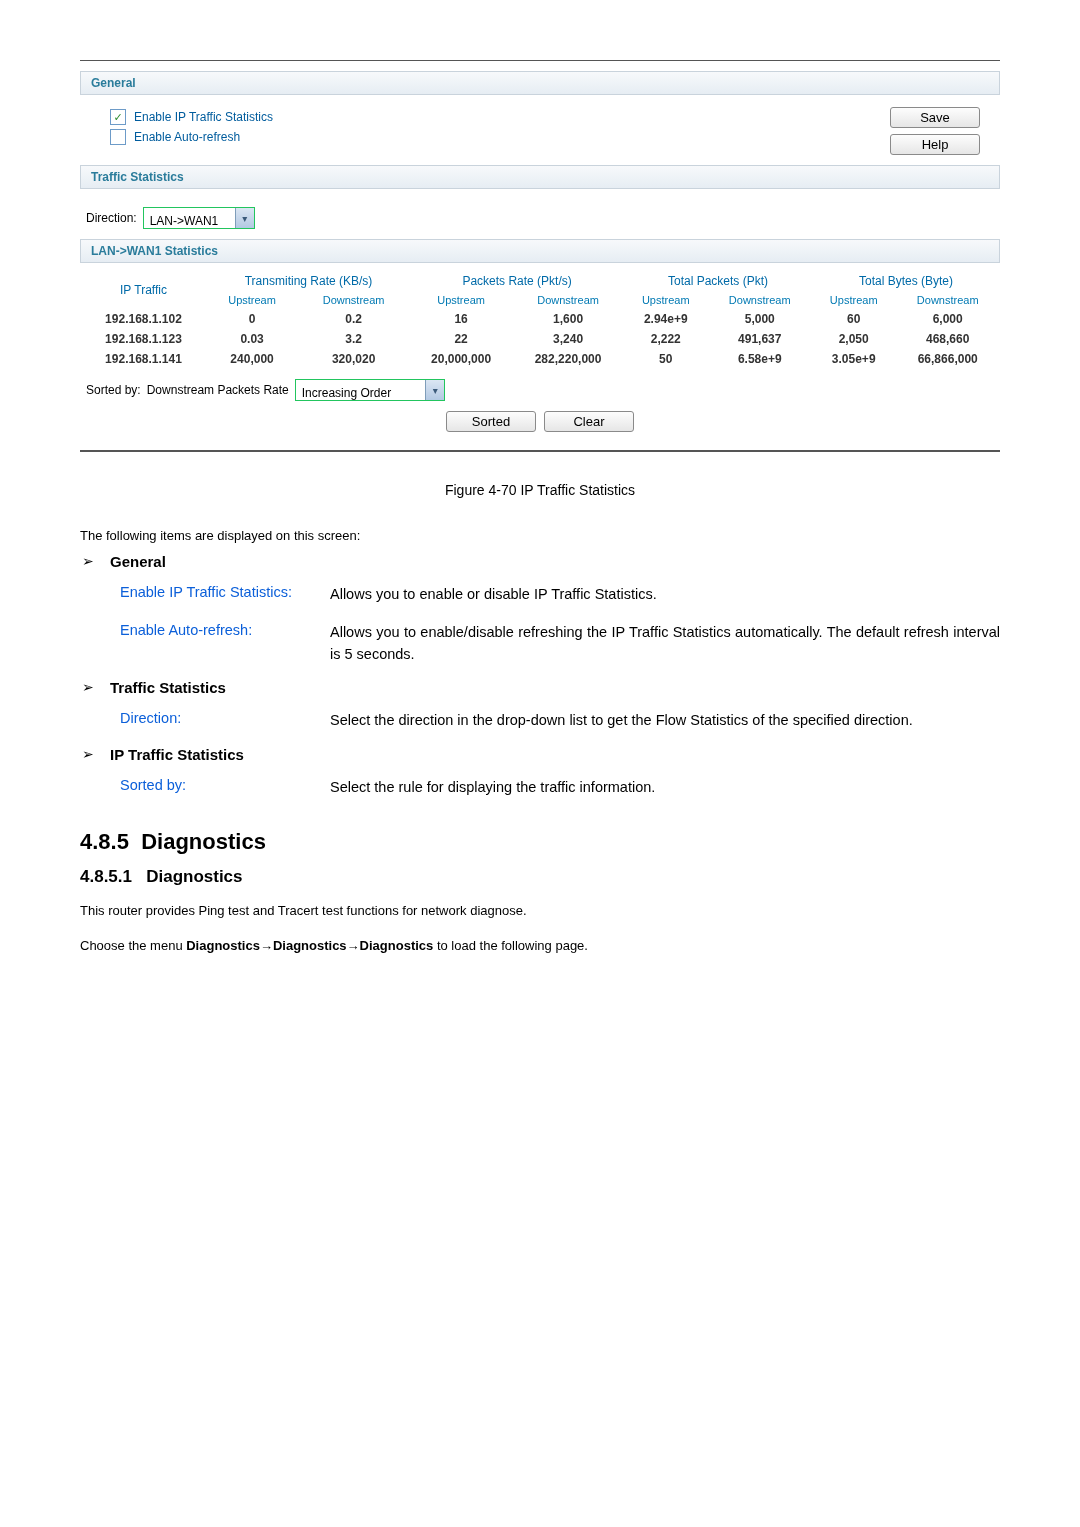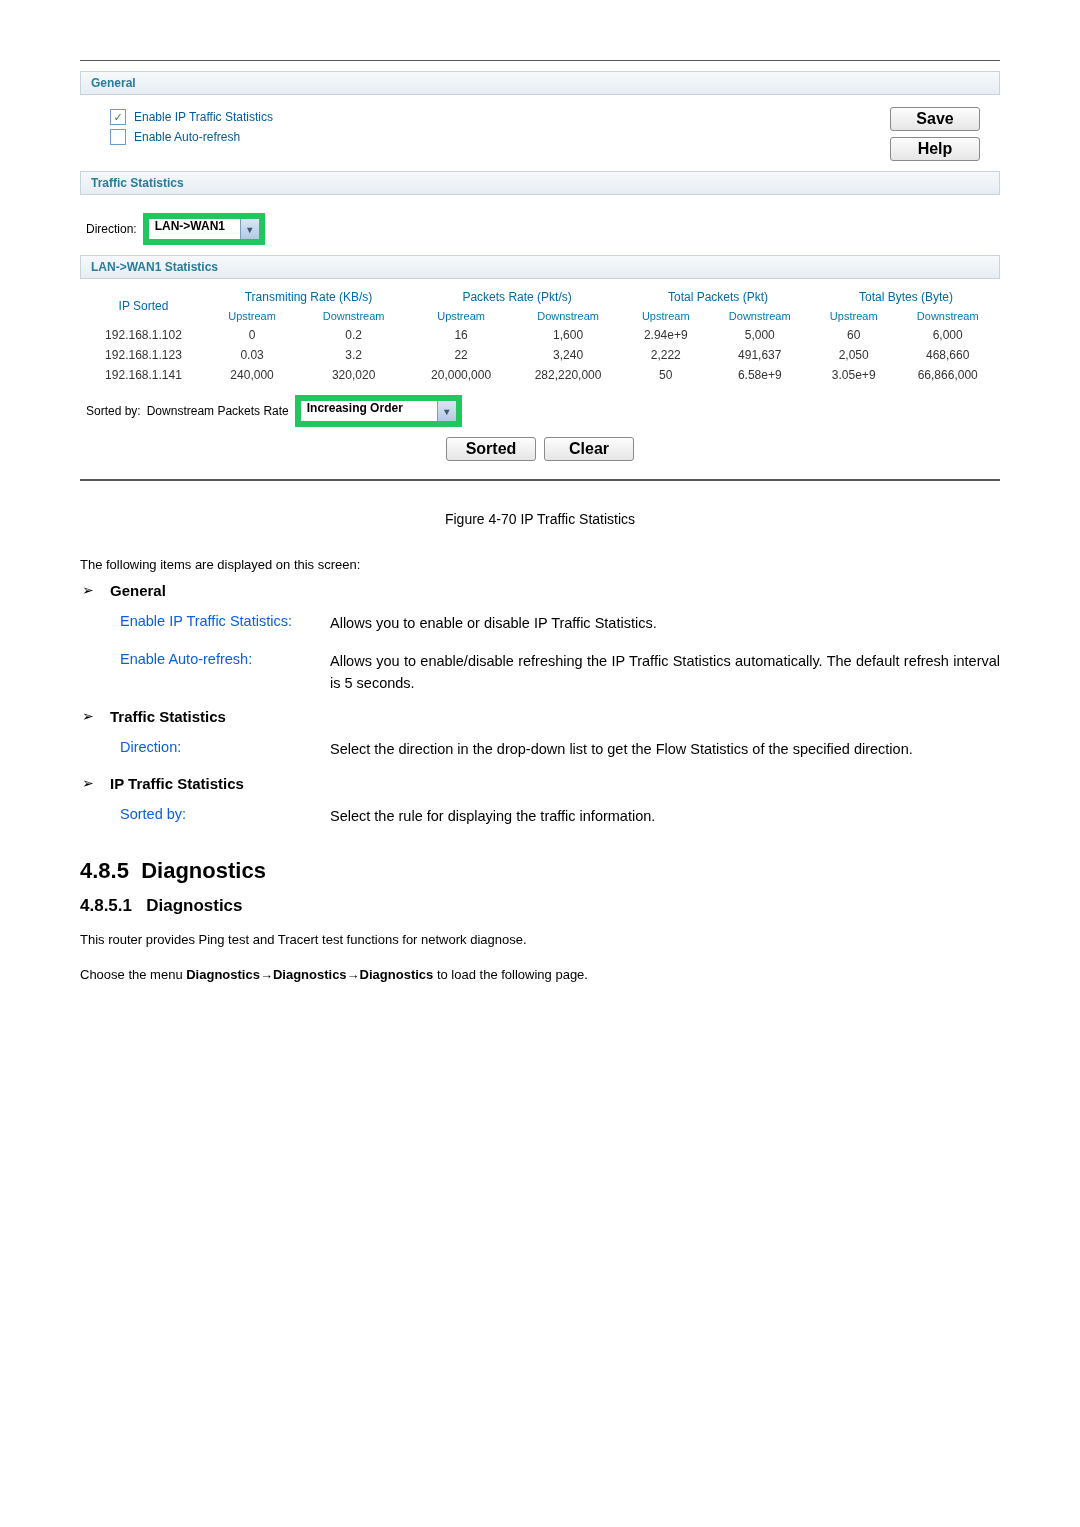--- a/index.html
+++ b/index.html
@@ -53,44 +53,42 @@
     gap: 4px;
     padding-right: 10px;
   }
   .old-btn {
     display: inline-block;
     min-width: 60px;
     padding: 2px 14px;
     background: linear-gradient(#fdfdfd,#e6e6e6);
     border: 1px solid #8a8a8a;
     border-radius: 3px;
-    font-size: 16px;
+    font-size: 13px;
     text-align: center;
     cursor: pointer;
     color: #000;
-    font-weight: bold;
   }
   .old-btn.right {
     width: 60px;
     margin-bottom: 2px;
   }
   .ts-row {
     padding: 10px 0 10px 6px;
     display: flex;
     align-items: center;
     gap: 6px;
   }
   .select {
     display: inline-flex;
-    align-items: flex-start;
-    border: 6px solid #22c55e;
+    align-items: flex-end;
+    border: 1px solid #22c55e;
     background: #fff;
     height: 20px;
     min-width: 110px;
-    font-weight: bold;
   }
   .select .sel-text {
     flex: 1;
     padding: 0 6px;
     font-size: 12px;
   }
   .select .sel-arrow {
     width: 18px;
     height: 100%;
     background: linear-gradient(#dbe6f3,#b3c9e3);
@@ -103,20 +101,21 @@
   }
   
   table.stat {
     width: 100%;
     border-collapse: collapse;
     font-size: 12px;
     text-align: center;
   }
   table.stat th, table.stat td {
     padding: 3px 4px;
+    font-weight: bold;
   }
   table.stat th {
     color: #006aa8;
     font-weight: normal;
   }
   table.stat .hdr1 th {
     border-bottom: 0;
   }
   table.stat .hdr2 th {
     color: #0079b3;
@@ -244,21 +243,21 @@
         <span class="sel-text">LAN-&gt;WAN1</span>
         <span class="sel-arrow">▾</span>
       </span>
     </div>
 
     <div class="section-header">LAN-&gt;WAN1 Statistics</div>
 
     <table class="stat">
       <tbody>
           <tr class="hdr1">
-        <th rowspan="2">IP Sorted</th>
+        <th rowspan="2">IP Traffic</th>
         <th colspan="2">Transmiting Rate (KB/s)</th>
         <th colspan="2">Packets Rate (Pkt/s)</th>
         <th colspan="2">Total Packets (Pkt)</th>
         <th colspan="2">Total Bytes (Byte)</th>
       </tr>
       <tr class="hdr2">
         <th>Upstream</th>
         <th>Downstream</th>
         <th>Upstream</th>
         <th>Downstream</th>

